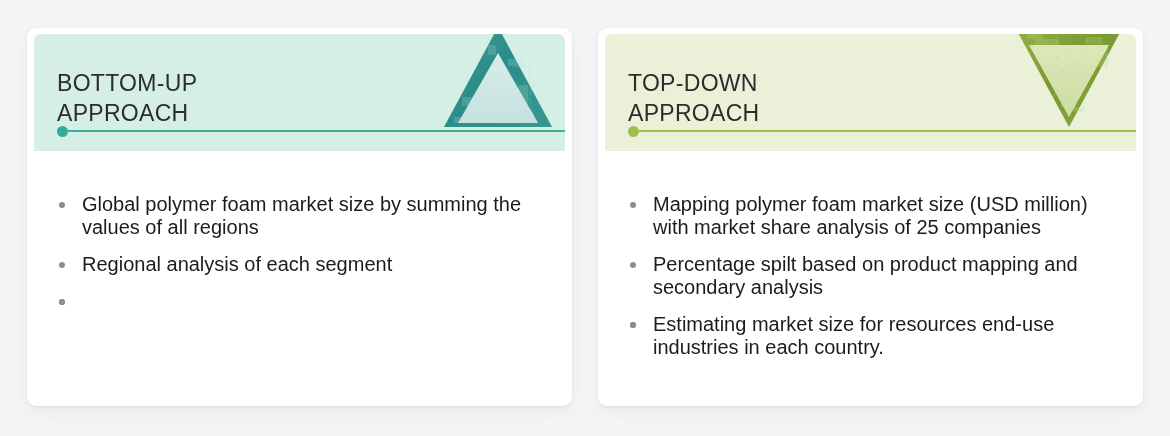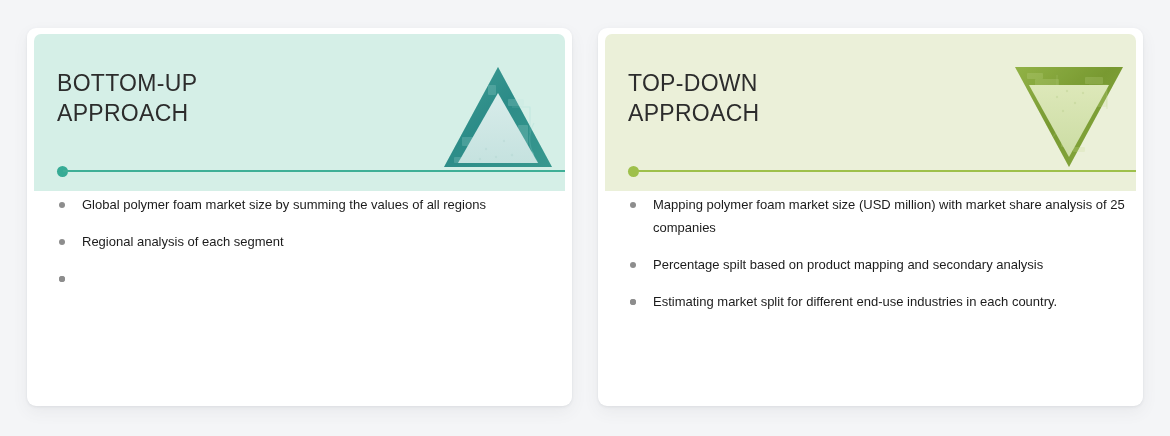--- a/index.html
+++ b/index.html
@@ -32,21 +32,21 @@
     overflow: hidden;
   }
   .card-left  { left: 27px;  width: 545px; }
   .card-right { left: 598px; width: 545px; }
 
   .head {
     position: absolute;
     left: 7px;
     top: 6px;
     right: 7px;
-    height: 157px;
+    height: 117px;
     border-radius: 7px 7px 0 0;
     overflow: hidden;
     padding-left: 13px;
   }
   .head-teal  { background: #d5efe7; }
   .head-olive { background: #ebf0d9; text-decoration: underline; }
 
   .title {
     position: absolute;
     left: 23px;
@@ -101,21 +101,21 @@
     right: 16px;
     top: 165px;
     margin: 0;
     padding: 0;
     list-style: none;
   }
   .bullet {
     position: relative;
     padding-left: 31px;
     margin-bottom: 14px;
-    font-size: 13px;
+    font-size: 20px;
     line-height: 23px;
     color: #1c1c1c;
   }
   .bullet:last-child { margin-bottom: 0; }
   .bullet-dot {
     position: absolute;
     left: 8px;
     top: 9px;
     width: 6px;
     height: 6px;
@@ -255,18 +255,18 @@
       </li>
       <li class="bullet">
         <span class="bullet-dot"></span>
         <span>Percentage spilt based on product mapping and secondary analysis</span>
       </li>
       <li class="bullet">
         <span class="bullet-dot"></span>
       </li>
       <li class="bullet">
         <span class="bullet-dot"></span>
-        <span>Estimating market split for different end-use industries in each country.</span>
+        <span>Estimating market size for resources end-use industries in each country.</span>
       </li>
     </ul>
   </div>
 
 </div>
 
 </body></html>

